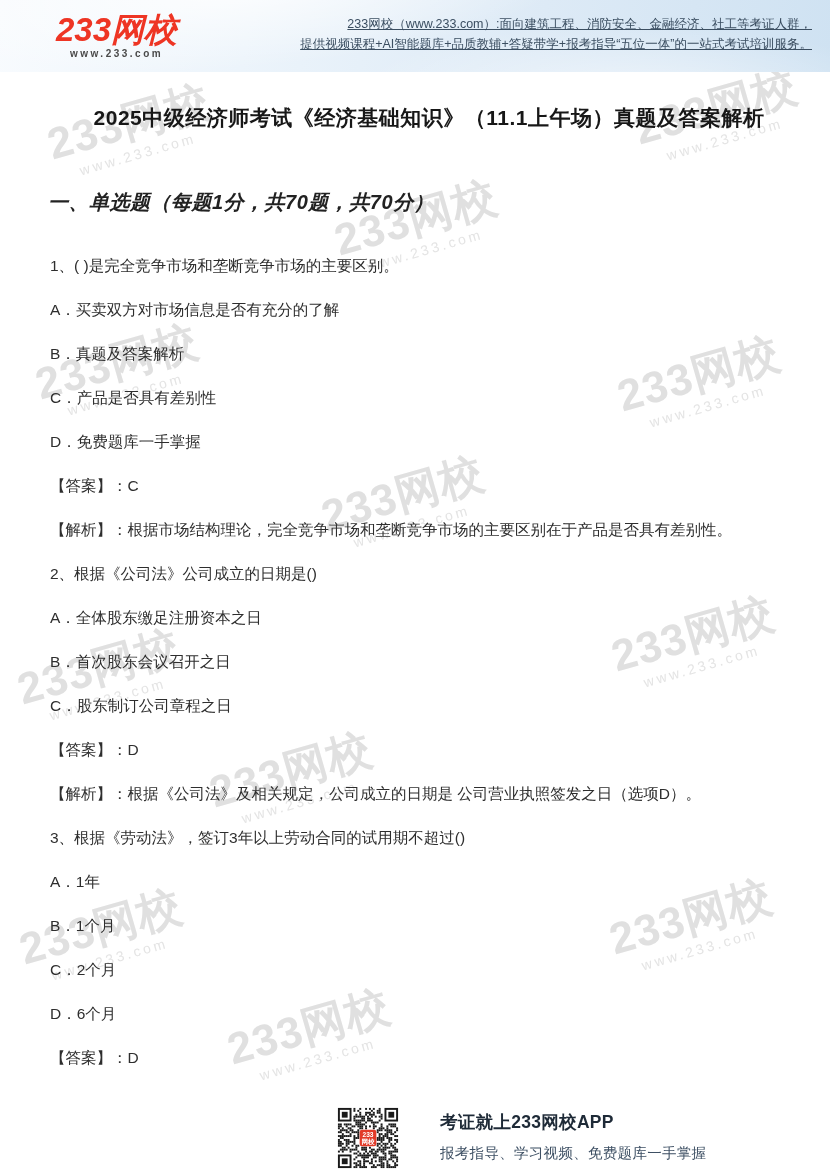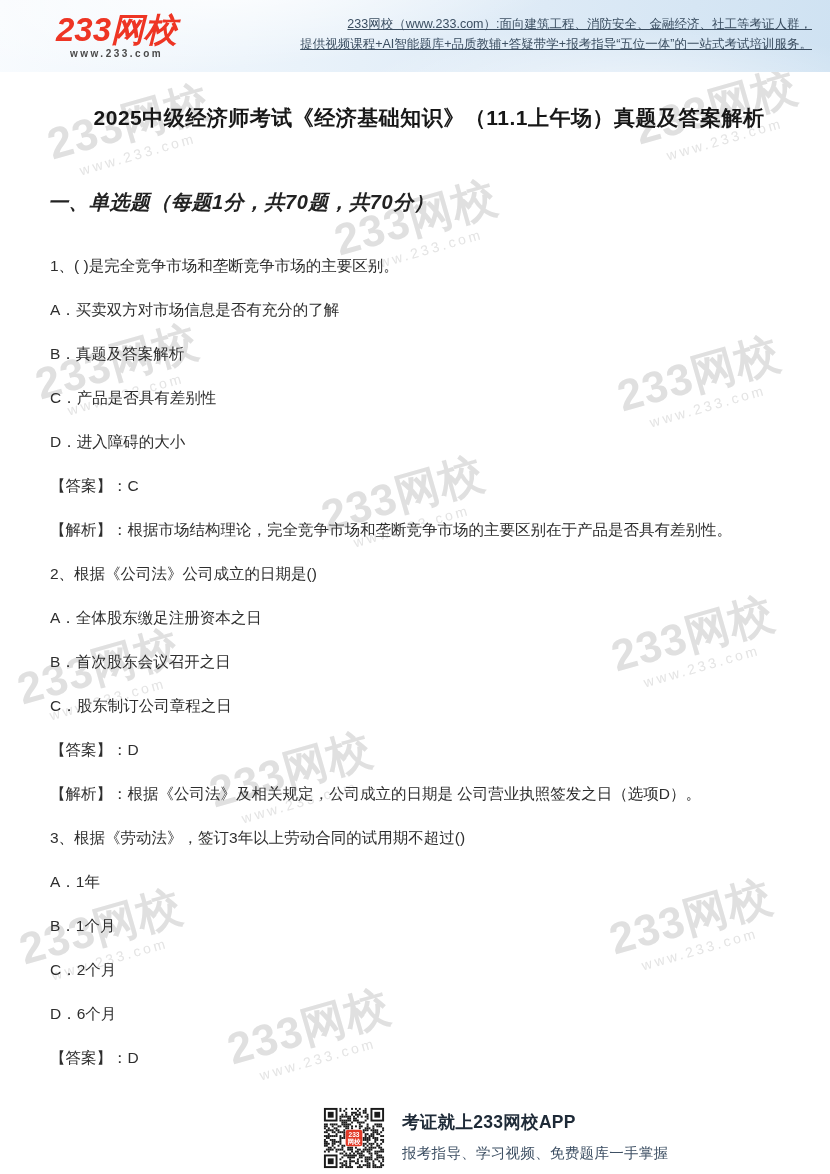--- a/index.html
+++ b/index.html
@@ -40,21 +40,21 @@
   }
   .sec-head{
     position:absolute;left:44px;top:185px;z-index:1;margin:4px;
     font-size:20px;font-weight:bold;color:#222222;letter-spacing:.5px;font-style:italic;
   }
   .questions{position:absolute;left:50px;top:241px;right:28px;z-index:1;}
   .questions p.line{
     margin:16px 0 27px 0;font-size:15.5px;line-height:17px;color:#2e2e2e;white-space:nowrap;
   }
   
-  .ftr{position:absolute;left:322px;top:1106px;z-index:2;display:flex;align-items:flex-start;}
+  .ftr{position:absolute;left:336px;top:1106px;z-index:2;display:flex;align-items:flex-start;gap:24px;}
   .qr{width:64px;height:64px;display:block;}
   .ftr-text{margin-left:16px;}
   .ftr-title{font-size:17.5px;font-weight:bold;color:#1e2a37;margin-top:4px;letter-spacing:.3px;}
   .ftr-sub{font-size:14.5px;color:#3e5064;margin-top:10px;letter-spacing:.3px;text-align:center;}
 </style>
 </head>
 <body>
 
 <div class="page">
 
@@ -122,21 +122,21 @@
 
   <h1 class="doc-title">2025中级经济师考试《经济基础知识》（11.1上午场）真题及答案解析</h1>
 
   <h2 class="sec-head">一、单选题（每题1分，共70题，共70分）</h2>
 
   <main class="questions">
       <p class="line">1、( )是完全竞争市场和垄断竞争市场的主要区别。</p>
       <p class="line">A．买卖双方对市场信息是否有充分的了解</p>
       <p class="line">B．真题及答案解析</p>
       <p class="line">C．产品是否具有差别性</p>
-      <p class="line">D．进入障碍的大小</p>
+      <p class="line">D．免费题库一手掌握</p>
       <p class="line">【答案】：C</p>
       <p class="line">【解析】：根据市场结构理论，完全竞争市场和垄断竞争市场的主要区别在于产品是否具有差别性。</p>
       <p class="line">2、根据《公司法》公司成立的日期是()</p>
       <p class="line">A．全体股东缴足注册资本之日</p>
       <p class="line">B．首次股东会议召开之日</p>
       <p class="line">C．股东制订公司章程之日</p>
       <p class="line">【答案】：D</p>
       <p class="line">【解析】：根据《公司法》及相关规定，公司成立的日期是 公司营业执照签发之日（选项D）。</p>
       <p class="line">3、根据《劳动法》，签订3年以上劳动合同的试用期不超过()</p>
       <p class="line">A．1年</p>

